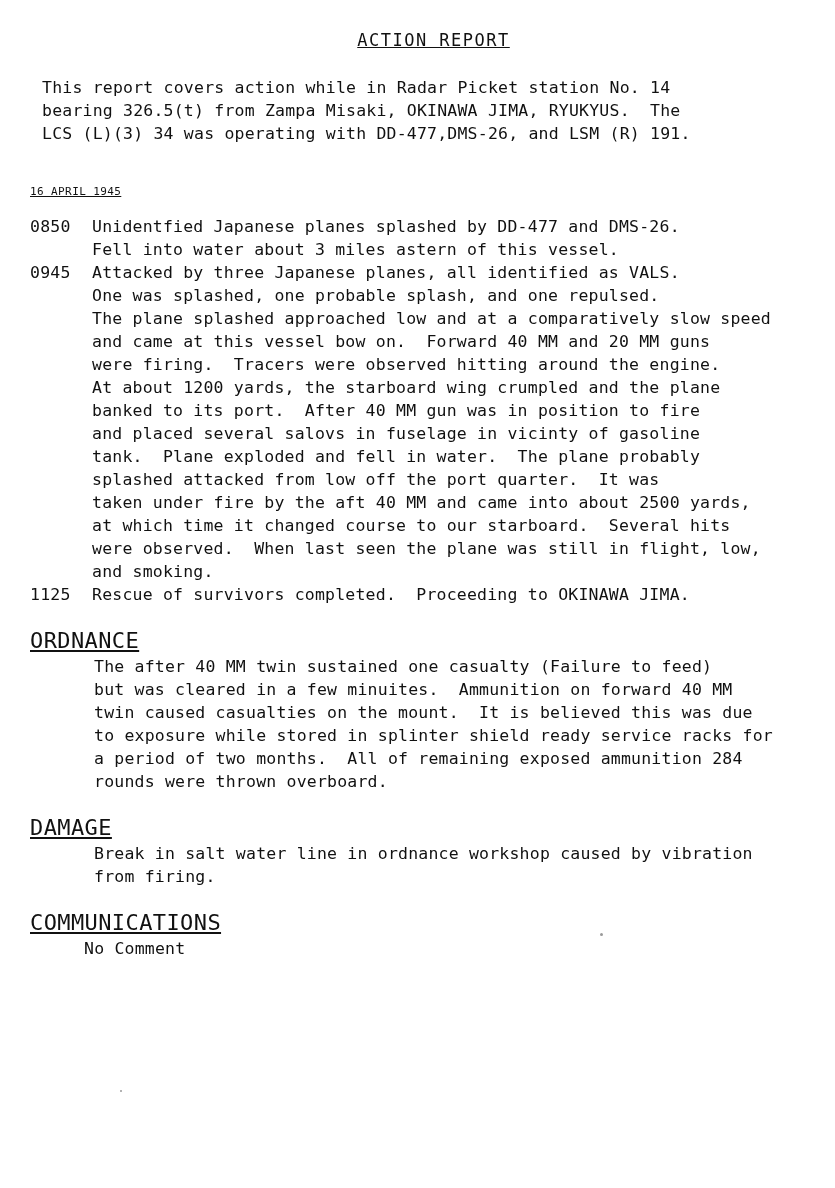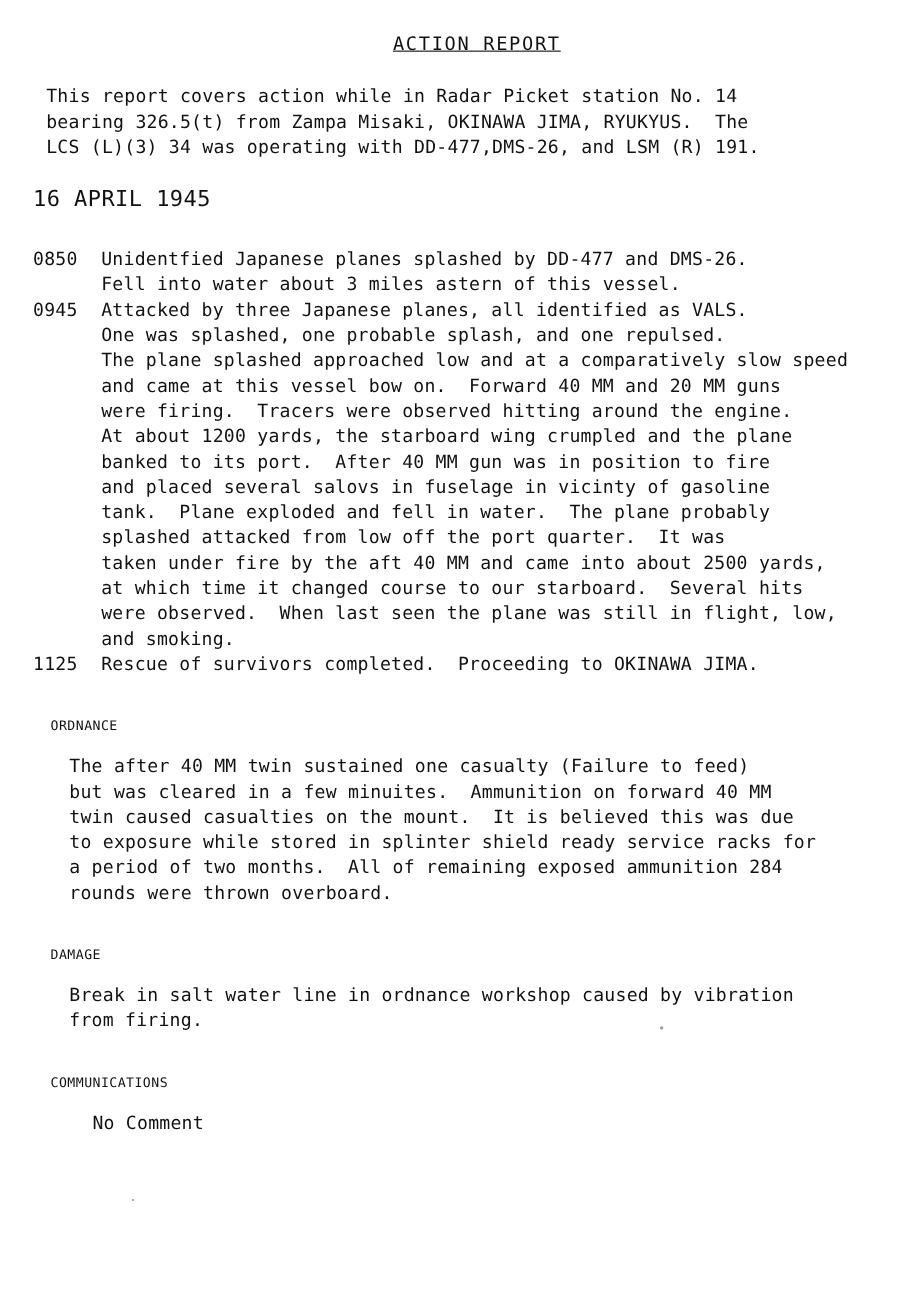--- a/index.html
+++ b/index.html
@@ -39,27 +39,28 @@
     font-size: 16.5px;
     line-height: 23px;
     letter-spacing: 0.2px;
     white-space: pre-wrap;
     margin: 12px;
   }
   .intro {
     margin-top: 26px;
   }
   .date-heading {
-    font-size: 20px;
+    font-size: 11px;
     letter-spacing: 0.4px;
-    margin-top: 11px;
+    text-decoration: underline;
+    margin-top: 28px;
     display: inline-block;
   }
   .log {
-    margin-top: 32px;
+    margin-top: 16px;
   }
   .log-entry {
     display: flex;
     align-items: flex-start;
     margin-bottom: 0px;
   }
   .log-time {
     width: 62px;
     flex: 0 0 62px;
     font-size: 16.5px;
@@ -70,27 +71,28 @@
     flex: 1 1 auto;
     font-size: 16.5px;
     line-height: 23px;
     letter-spacing: 0.2px;
     white-space: pre-wrap;
   }
   .section {
     margin-top: 22px;
   }
   .section-heading {
-    font-size: 12px;
+    font-size: 22px;
     letter-spacing: 0.4px;
+    text-decoration: underline;
     display: inline-block;
-    margin: 16px;
+    margin: 0;
   }
   .section-body {
-    margin-left: 33px;
+    margin-left: 64px;
     margin-top: 2px;
     font-size: 16.5px;
     line-height: 23px;
     letter-spacing: 0.2px;
     white-space: pre-wrap;
   }
   .section-body.short {
     margin-left: 54px;
   }
   .speck {

